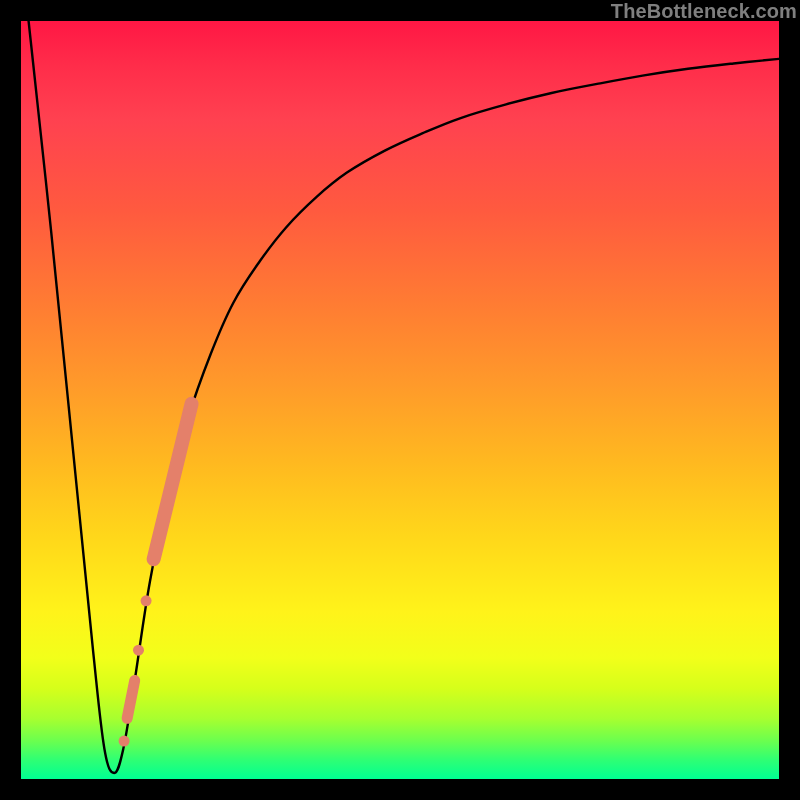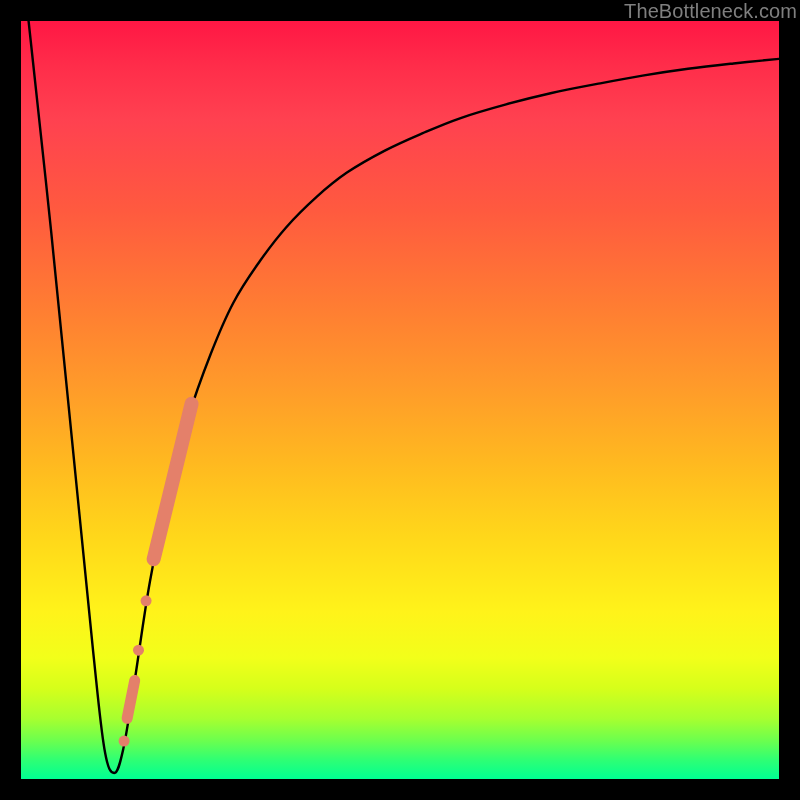--- a/index.html
+++ b/index.html
@@ -47,21 +47,21 @@
       #2eff74 97.5%,
       #00ff93 100%
     );
   }
   .watermark {
     position: absolute;
     top: 0;
     right: 3px;
     font-family: Arial, Helvetica, sans-serif;
     font-size: 20px;
-    font-weight: 400;
+    font-weight: 700;
     color: #8a8a8a;
     opacity: 0.92;
     letter-spacing: 0.1px;
     pointer-events: none;
   }
   svg.curve {
     position: absolute;
     inset: 0;
     width: 100%;
     height: 100%;

